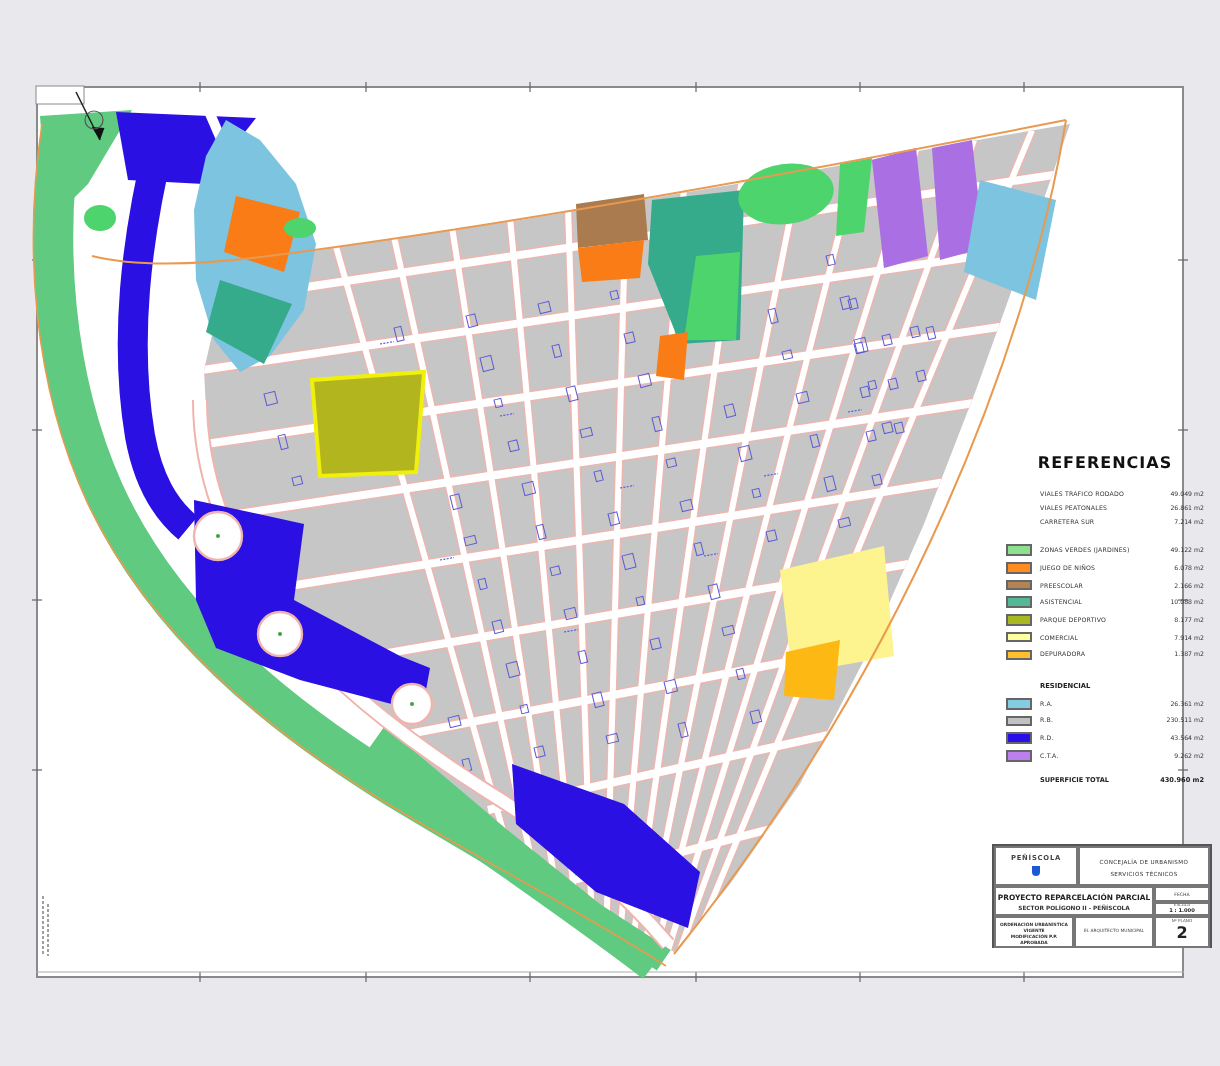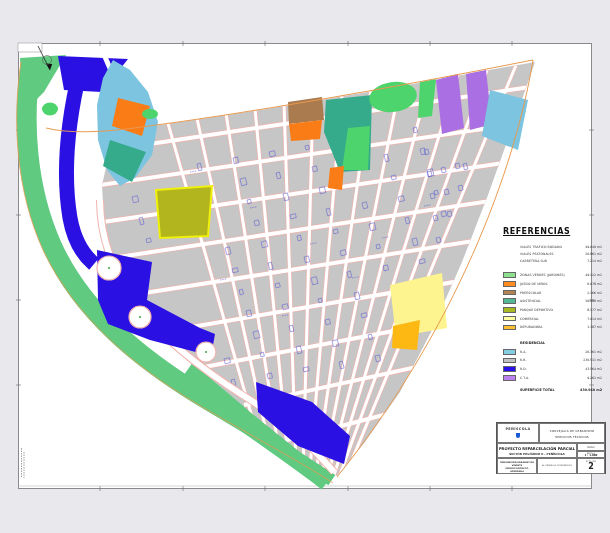--- a/index.html
+++ b/index.html
@@ -12,21 +12,21 @@
   .sheet{
     position:absolute;left:18px;top:43px;width:574px;height:446px;
     background:#ffffff;border:1px solid #8a8a8a;box-sizing:border-box;
   }
   svg{position:absolute;left:0;top:0;}
   
   .legend{
     position:absolute;left:503px;top:227px;width:99px;color:#222;
   }
   .legend-title{
-    font-size:8px;font-weight:bold;letter-spacing:0.5px;text-align:left;color:#111;text-decoration:underline;
+    font-size:8px;font-weight:bold;letter-spacing:0.5px;text-align:center;color:#111;
   }
   .lgroup{margin-top:9px;}
   .lrow{
     display:flex;align-items:center;margin-bottom:3.2px;line-height:4px;
   }
   .lrow .sw{
     width:13px;height:5.5px;border:0.4px solid #666;box-sizing:border-box;
     margin-right:4px;flex:none;
   }
   .lrow .ll{

